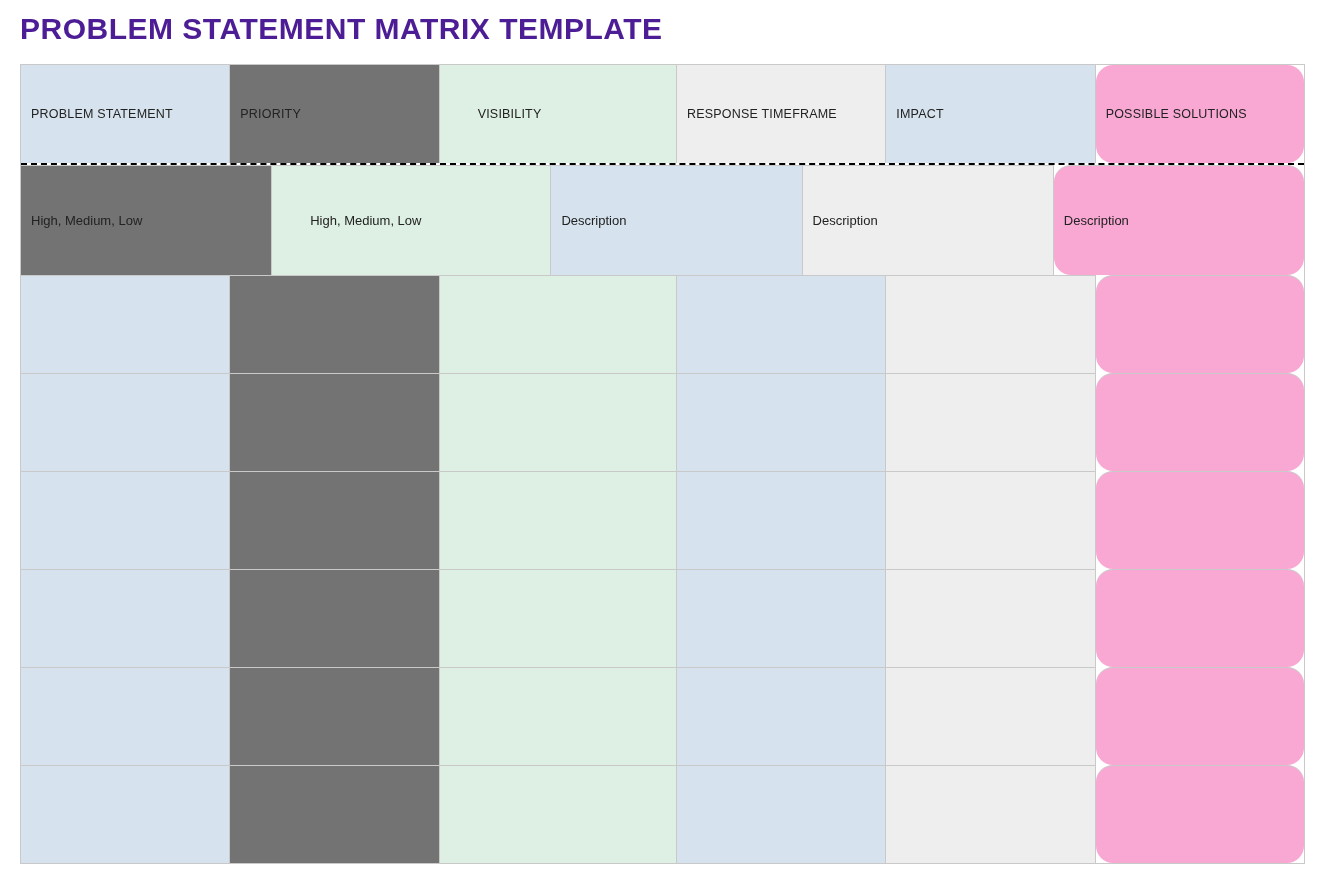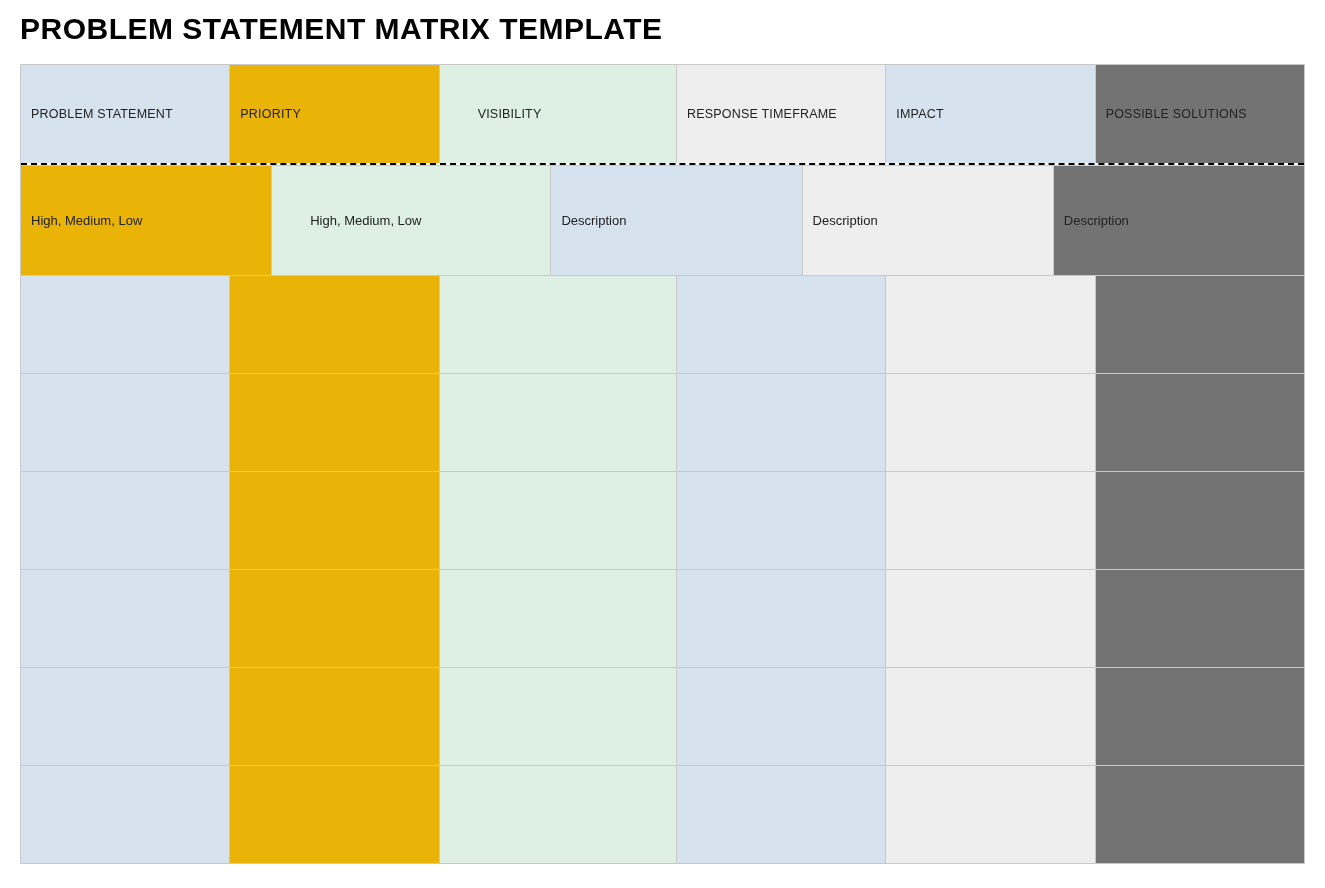--- a/index.html
+++ b/index.html
@@ -9,21 +9,21 @@
     }
     body {
       font-family: "Century Gothic", "Avant Garde", Futura, sans-serif;
       background: #ffffff;
       padding: 12px 20px 20px 20px;
       width: 1325px;
     }
     .title {
       font-size: 30px;
       font-weight: 700;
-      color: #000000;
+      color: #4c1d95;
       letter-spacing: 0.5px;
       margin-bottom: 18px;
       text-transform: uppercase;
     }
     .matrix {
       display: flex;
       flex-direction: column;
       border: 1px solid #c9c9c9;
       align-items: center;
     }
@@ -50,25 +50,25 @@
     .header-row .cell {
       font-size: 12.5px;
       letter-spacing: 0.2px;
       text-transform: uppercase;
     }
     .body-row .cell {
       border-top: 1px solid #c9c9c9;
     }
     
     .col-0 { background: #d6e3ee; } 
-    .col-1 { background: #eab308; } 
+    .col-1 { background: #737373; } 
     .col-2 { background: #ddf0e3; padding-left: 38px; } 
     .col-3 { background: #d6e3ee; } 
     .col-4 { background: #eeeeee; } 
-    .col-5 { background: #737373; } 
+    .col-5 { background: #f9a8d4; border-radius: 17px; } 
   </style>
 </head>
 <body>
 
 <h1 class="title">PROBLEM STATEMENT MATRIX TEMPLATE</h1>
 
 <div class="matrix">
 
   <div class="row header-row">
     <div class="cell col-0">PROBLEM STATEMENT</div>

